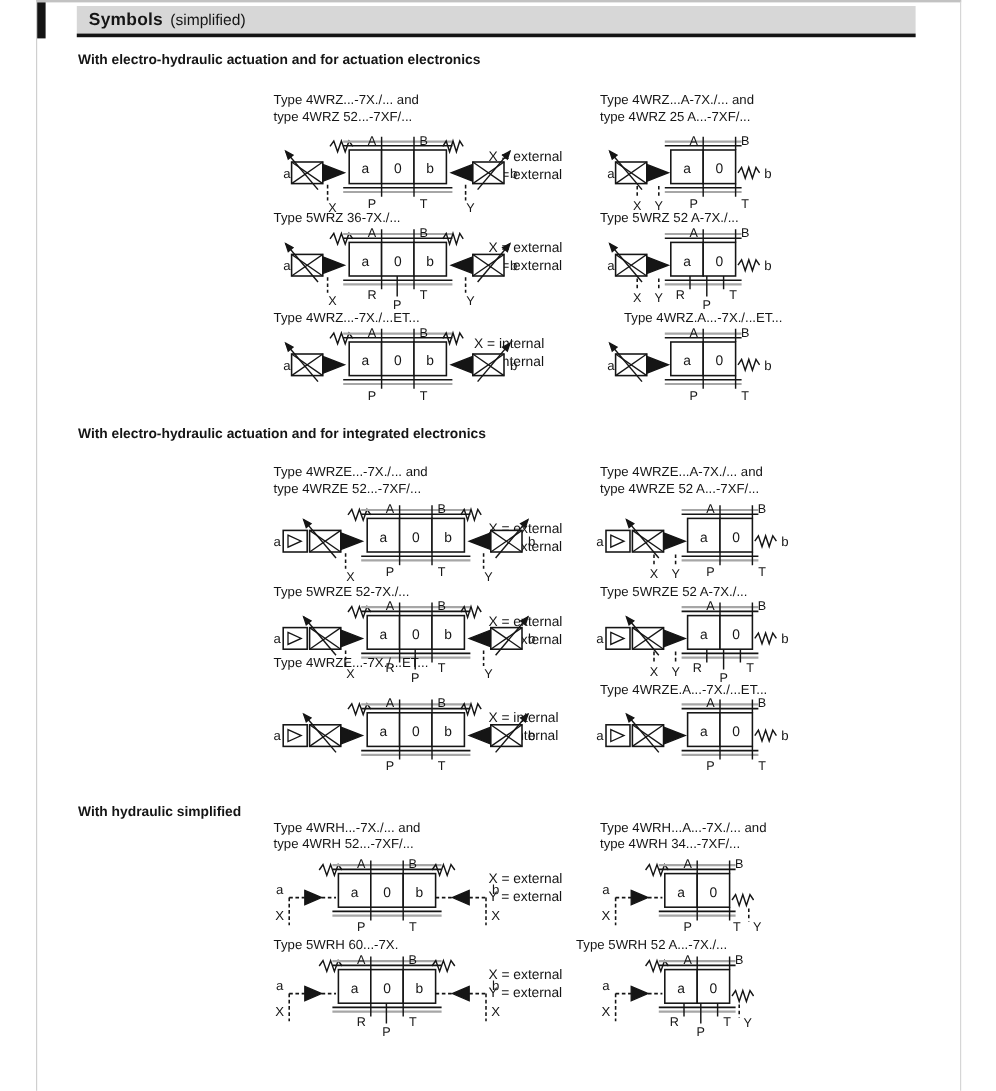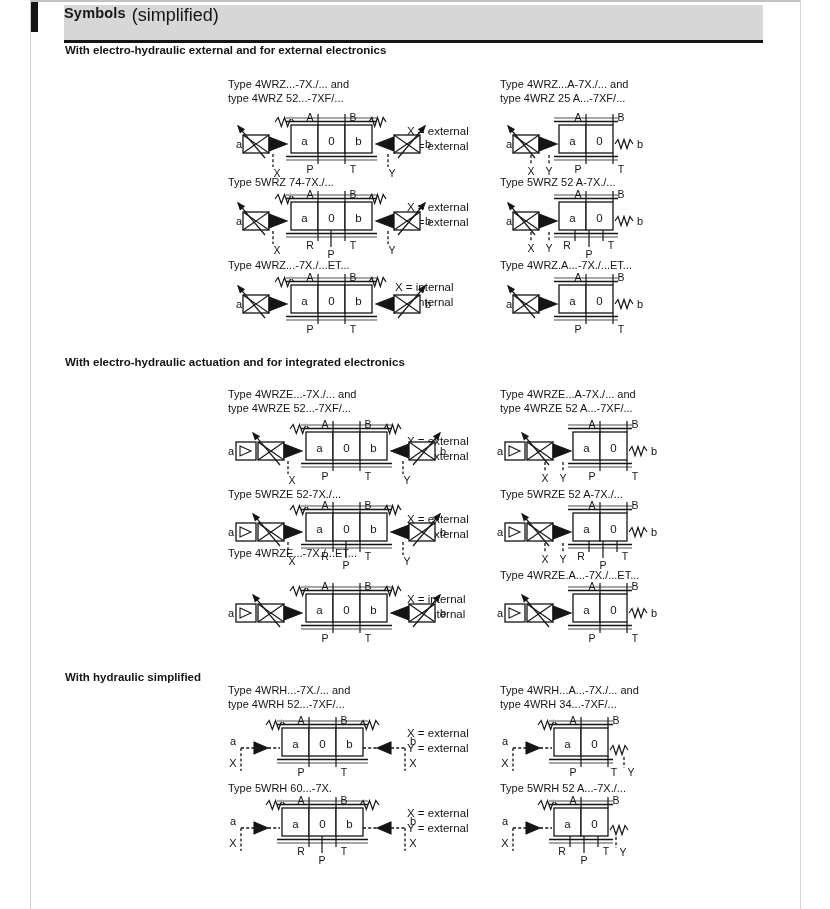--- a/index.html
+++ b/index.html
@@ -6,43 +6,43 @@
   body{
     width:830px;height:909px;position:relative;background:#ffffff;
     font-family:"Liberation Sans",sans-serif;color:#151515;overflow:hidden;
   }
   .page-edge{
     position:absolute;left:30px;top:0;width:769px;height:909px;
     border-left:1px solid #cfcfcf;border-right:1px solid #d6d6d6;border-top:2px solid #c2c2c2;
   }
   .corner-mark{position:absolute;left:31px;top:2px;width:7px;height:30px;background:#141414;}
   .titlebar{
-    position:absolute;left:64px;top:5px;width:699px;height:38px;background:#d7d7d7;
-    border-bottom:3px solid #141414;display:flex;align-items:flex-start;box-sizing:border-box;
+    position:absolute;left:64px;top:5px;width:699px;height:26px;background:#d7d7d7;
+    border-bottom:3px solid #141414;display:flex;align-items:center;padding-left:10px;box-sizing:border-box;
   }
   .titlebar .tb-bold{font-weight:bold;font-size:14.5px;letter-spacing:0.2px;}
-  .titlebar .tb-rest{font-size:18px;margin-left:6px;}
+  .titlebar .tb-rest{font-size:13px;margin-left:6px;}
   .sechead{position:absolute;font-weight:bold;font-size:11.5px;white-space:pre;}
   .type{position:absolute;font-size:11px;line-height:13.5px;white-space:pre-line;}
   .note{position:absolute;font-size:11.5px;line-height:14.5px;white-space:pre-line;}
   .sym{position:absolute;}
   svg text{font-family:"Liberation Sans",sans-serif;}
 </style>
 </head>
 <body>
 
 <div class="page-edge"></div>
 <div class="corner-mark"></div>
 
 <div class="titlebar">
   <span class="tb-bold">Symbols</span>
   <span class="tb-rest">(simplified)</span>
 </div>
 
-<div class="sechead" style="left:65px;top:44px">With electro-hydraulic external and for external electronics</div>
+<div class="sechead" style="left:65px;top:44px">With electro-hydraulic actuation and for actuation electronics</div>
 <div class="sechead" style="left:65px;top:356px">With electro-hydraulic actuation and for integrated electronics</div>
 <div class="sechead" style="left:65px;top:671px">With hydraulic simplified</div>
 
 <div class="type" style="left:228px;top:78px">Type 4WRZ...-7X./... and
 type 4WRZ 52...-7XF/...</div>
 <div class="type" style="left:500px;top:78px">Type 4WRZ...A-7X./... and
 type 4WRZ 25 A...-7XF/...</div>
 <div class="note" style="left:407px;top:124px">X = external
 Y = external</div>
 <div class="sym" style="left:233px;top:111px"><svg viewBox="0 0 204 72" width="204" height="72">
@@ -110,21 +110,21 @@
       <line x1="110" y1="3" x2="110" y2="14" stroke="#151515" stroke-width="1.2"></line>
       <text x="118" y="9.5" text-anchor="middle" font-size="10.5" fill="#151515" font-weight="normal">B</text>
       <line x1="83" y1="42" x2="83" y2="53" stroke="#151515" stroke-width="1.2"></line>
       <text x="75" y="62" text-anchor="middle" font-size="10.5" fill="#151515" font-weight="normal">P</text>
       <line x1="110" y1="42" x2="110" y2="53" stroke="#151515" stroke-width="1.2"></line>
       <text x="118" y="62" text-anchor="middle" font-size="10.5" fill="#151515" font-weight="normal">T</text>
       <polyline points="112,33 115,28.5 118,37.5 121,28.5 124,37.5 127,28.5 130,33" fill="none" stroke="#151515" stroke-width="1.2"></polyline>
       <text x="137" y="37" text-anchor="middle" font-size="11" fill="#151515" font-weight="normal">b</text>
     </svg></div>
 
-<div class="type" style="left:228px;top:176px">Type 5WRZ 74-7X./...</div>
+<div class="type" style="left:228px;top:176px">Type 5WRZ 36-7X./...</div>
 <div class="type" style="left:500px;top:176px">Type 5WRZ 52 A-7X./...</div>
 <div class="note" style="left:407px;top:200px">X = external
 Y = external</div>
 <div class="sym" style="left:233px;top:188px"><svg viewBox="0 0 204 72" width="204" height="72">
       <text x="6" y="37" text-anchor="middle" font-size="11" fill="#151515" font-weight="normal">a</text>
       <rect x="10" y="24" width="26" height="18" fill="#fff" stroke="#151515" stroke-width="1.3"></rect>
       <line x1="10" y1="24" x2="36" y2="42" stroke="#151515" stroke-width="1.1"></line>
       <line x1="10" y1="42" x2="36" y2="24" stroke="#151515" stroke-width="1.1"></line>
       <line x1="32" y1="47" x2="5" y2="15" stroke="#151515" stroke-width="1.2"></line>
       <polygon points="5,15 11.178818961984105,18.291230200855857 7.204503247743071,21.644559084746724" fill="#151515" stroke="#151515" stroke-width="1.1"></polygon>
@@ -191,21 +191,21 @@
       <text x="64" y="61" text-anchor="middle" font-size="10.5" fill="#151515" font-weight="normal">R</text>
       <line x1="86" y1="42" x2="86" y2="59" stroke="#151515" stroke-width="1.2"></line>
       <text x="86" y="69.5" text-anchor="middle" font-size="10.5" fill="#151515" font-weight="normal">P</text>
       <line x1="100" y1="42" x2="100" y2="53" stroke="#151515" stroke-width="1.2"></line>
       <text x="108" y="61" text-anchor="middle" font-size="10.5" fill="#151515" font-weight="normal">T</text>
       <polyline points="112,33 115,28.5 118,37.5 121,28.5 124,37.5 127,28.5 130,33" fill="none" stroke="#151515" stroke-width="1.2"></polyline>
       <text x="137" y="37" text-anchor="middle" font-size="11" fill="#151515" font-weight="normal">b</text>
     </svg></div>
 
 <div class="type" style="left:228px;top:259px">Type 4WRZ...-7X./...ET...</div>
-<div class="type" style="left:500px;top:259px">Type 4WRZ.A...-7X./...ET...</div>
+<div class="type" style="left:520px;top:259px">Type 4WRZ.A...-7X./...ET...</div>
 <div class="note" style="left:395px;top:280px">X = internal
 Y = internal</div>
 <div class="sym" style="left:233px;top:271px"><svg viewBox="0 0 204 72" width="204" height="72">
       <text x="6" y="37" text-anchor="middle" font-size="11" fill="#151515" font-weight="normal">a</text>
       <rect x="10" y="24" width="26" height="18" fill="#fff" stroke="#151515" stroke-width="1.3"></rect>
       <line x1="10" y1="24" x2="36" y2="42" stroke="#151515" stroke-width="1.1"></line>
       <line x1="10" y1="42" x2="36" y2="24" stroke="#151515" stroke-width="1.1"></line>
       <line x1="32" y1="47" x2="5" y2="15" stroke="#151515" stroke-width="1.2"></line>
       <polygon points="5,15 11.178818961984105,18.291230200855857 7.204503247743071,21.644559084746724" fill="#151515" stroke="#151515" stroke-width="1.1"></polygon>
       <polygon points="36,26 54,33 36,40" fill="#151515" stroke="#151515" stroke-width="1.1"></polygon>
@@ -566,21 +566,21 @@
       <line x1="83" y1="42" x2="83" y2="53" stroke="#151515" stroke-width="1.2"></line>
       <text x="75" y="62" text-anchor="middle" font-size="10.5" fill="#151515" font-weight="normal">P</text>
       <line x1="110" y1="42" x2="110" y2="53" stroke="#151515" stroke-width="1.2"></line>
       <text x="116" y="62" text-anchor="middle" font-size="10.5" fill="#151515" font-weight="normal">T</text>
       <polyline points="112,36 115,31.5 118,40.5 121,31.5 124,40.5 127,31.5 130,36" fill="none" stroke="#151515" stroke-width="1.2"></polyline>
       <line x1="126" y1="43" x2="126" y2="54" stroke="#151515" stroke-width="1.3" stroke-dasharray="3,2.2"></line>
       <text x="133" y="62" text-anchor="middle" font-size="10.5" fill="#151515" font-weight="normal">Y</text>
     </svg></div>
 
 <div class="type" style="left:228px;top:782px">Type 5WRH 60...-7X.</div>
-<div class="type" style="left:500px;top:782px">Type 5WRH 52 A...-7X./...</div>
+<div class="type" style="left:480px;top:782px">Type 5WRH 52 A...-7X./...</div>
 <div class="note" style="left:407px;top:806px">X = external
 Y = external</div>
 <div class="sym" style="left:226px;top:794px"><svg viewBox="0 0 198 72" width="198" height="72">
       <text x="7" y="31" text-anchor="middle" font-size="11" fill="#151515" font-weight="normal">a</text>
       <text x="7" y="53" text-anchor="middle" font-size="11" fill="#151515" font-weight="normal">X</text>
       <line x1="15" y1="34" x2="15" y2="57" stroke="#151515" stroke-width="1.3" stroke-dasharray="3,2.2"></line>
       <line x1="15" y1="34" x2="28" y2="34" stroke="#151515" stroke-width="1.3" stroke-dasharray="3,2.2"></line>
       <polygon points="28,28 42,34 28,40" fill="#151515" stroke="#151515" stroke-width="1.1"></polygon>
       <line x1="42" y1="34" x2="54" y2="34" stroke="#151515" stroke-width="1.3" stroke-dasharray="3,2.2"></line>
       <polyline points="40,11 43.166666666666664,6.5 46.333333333333336,15.5 49.5,6.5 52.666666666666664,15.5 55.83333333333333,6.5 59,11" fill="none" stroke="#151515" stroke-width="1.2"></polyline>

